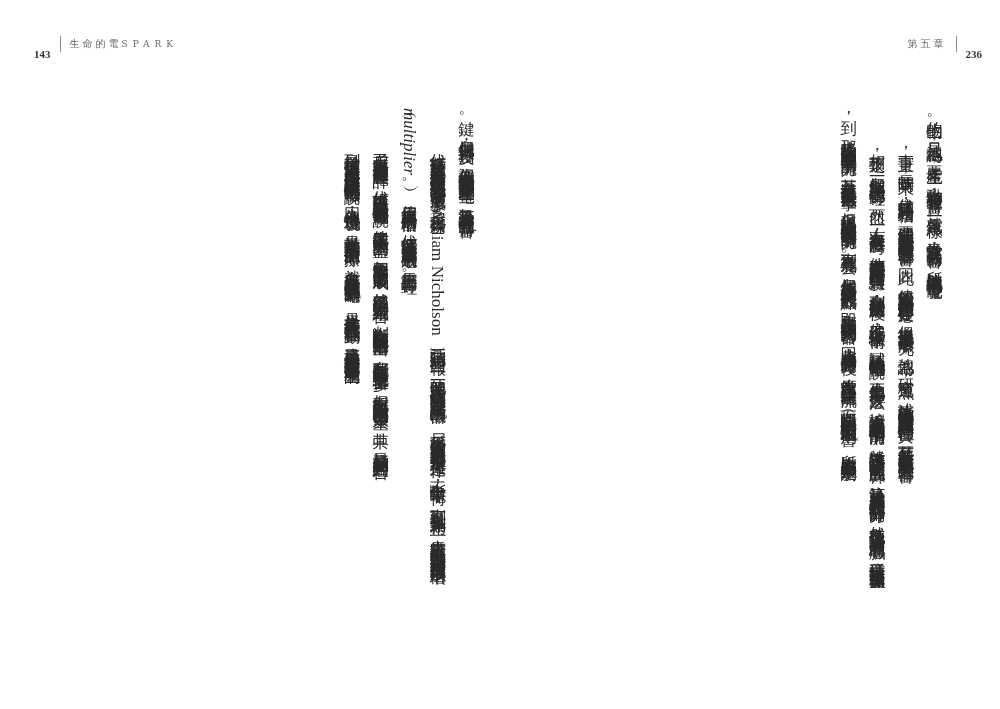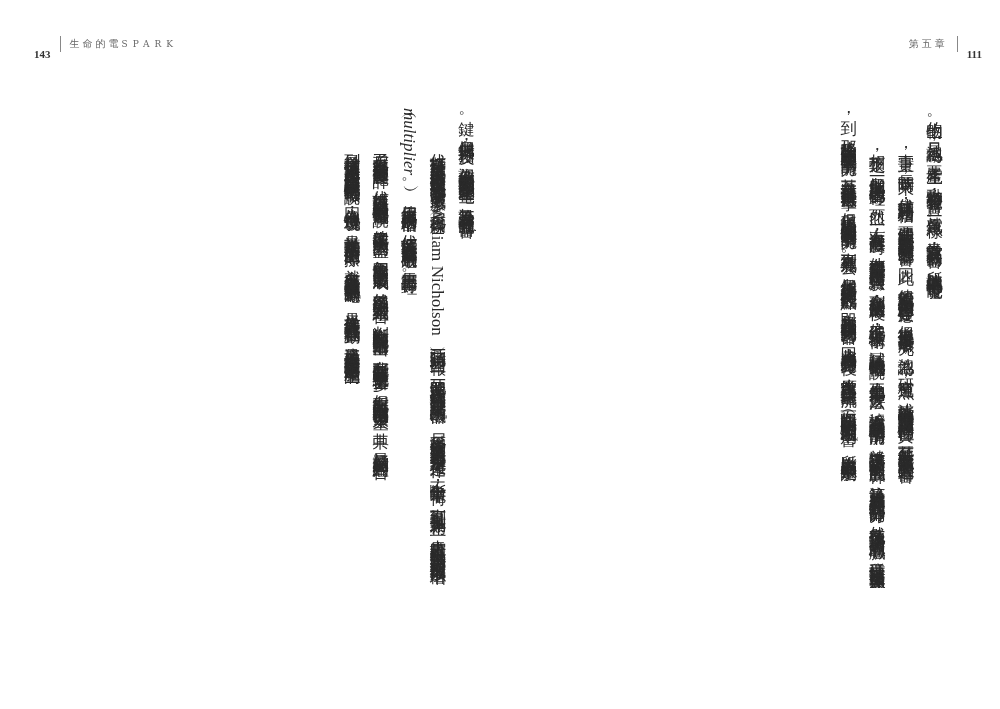--- a/index.html
+++ b/index.html
@@ -101,21 +101,21 @@
 <div class="header header-left">
   <span class="page-num">143</span>
   <span class="header-sep"></span>
   <span class="running-title">生命的電</span>
   <span class="running-en">SPARK</span>
 </div>
 
 <div class="header header-right">
   <span class="running-title">第五章</span>
   <span class="header-sep"></span>
-  <span class="page-num">111</span>
+  <span class="page-num">236</span>
 </div>
 
 <div class="page page-right">
   <p class="para no-indent">
     <span>的生物。只是他認為，要產生電，動物必須有發電器官，就像電魚一樣。青蛙並沒有這樣的器官，所以他認為牠們不可能發電。</span>
   </p>
   <p class="para">
     <span>事實上，長時間下來，伏打最終開始相信，要理解電的秘密就應該要去研究電魚的發電器官。因此，儘管他對電在生物中的作用心存疑慮，但後來他還是投身電魚研究。他認為，研究這種魚，或許能夠從中推導出潛藏在背後的電的物理性質，甚至可能製造出類似電魚器官的人造電器官。</span>
   </p>
   <p class="para">

